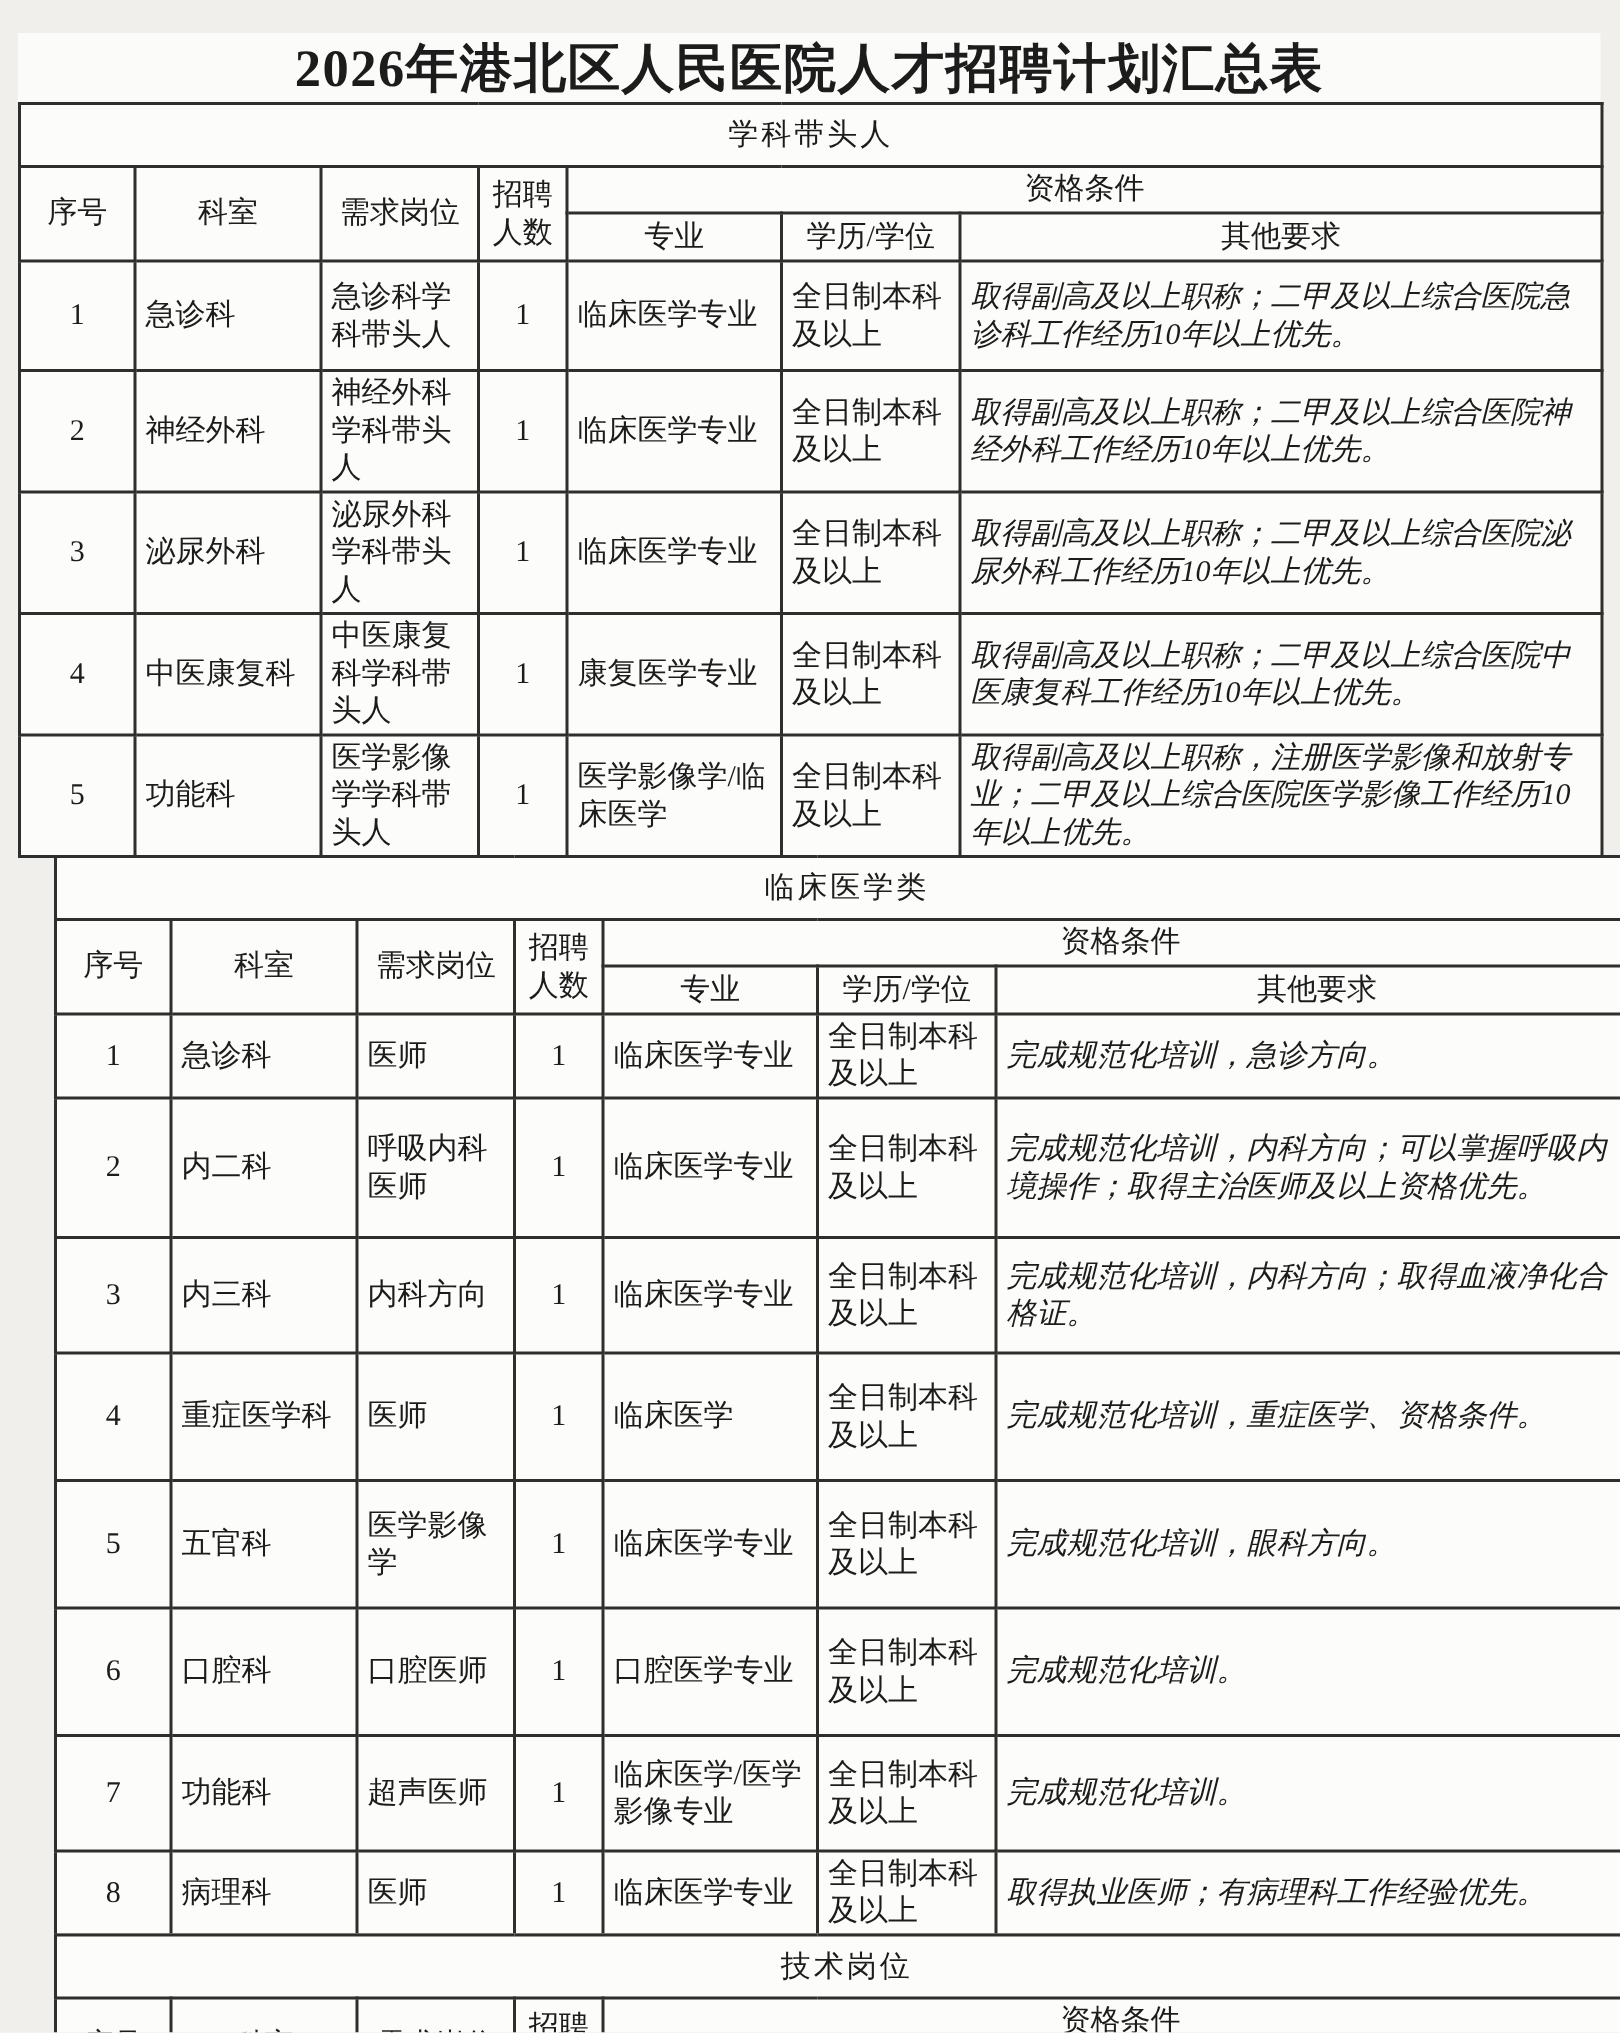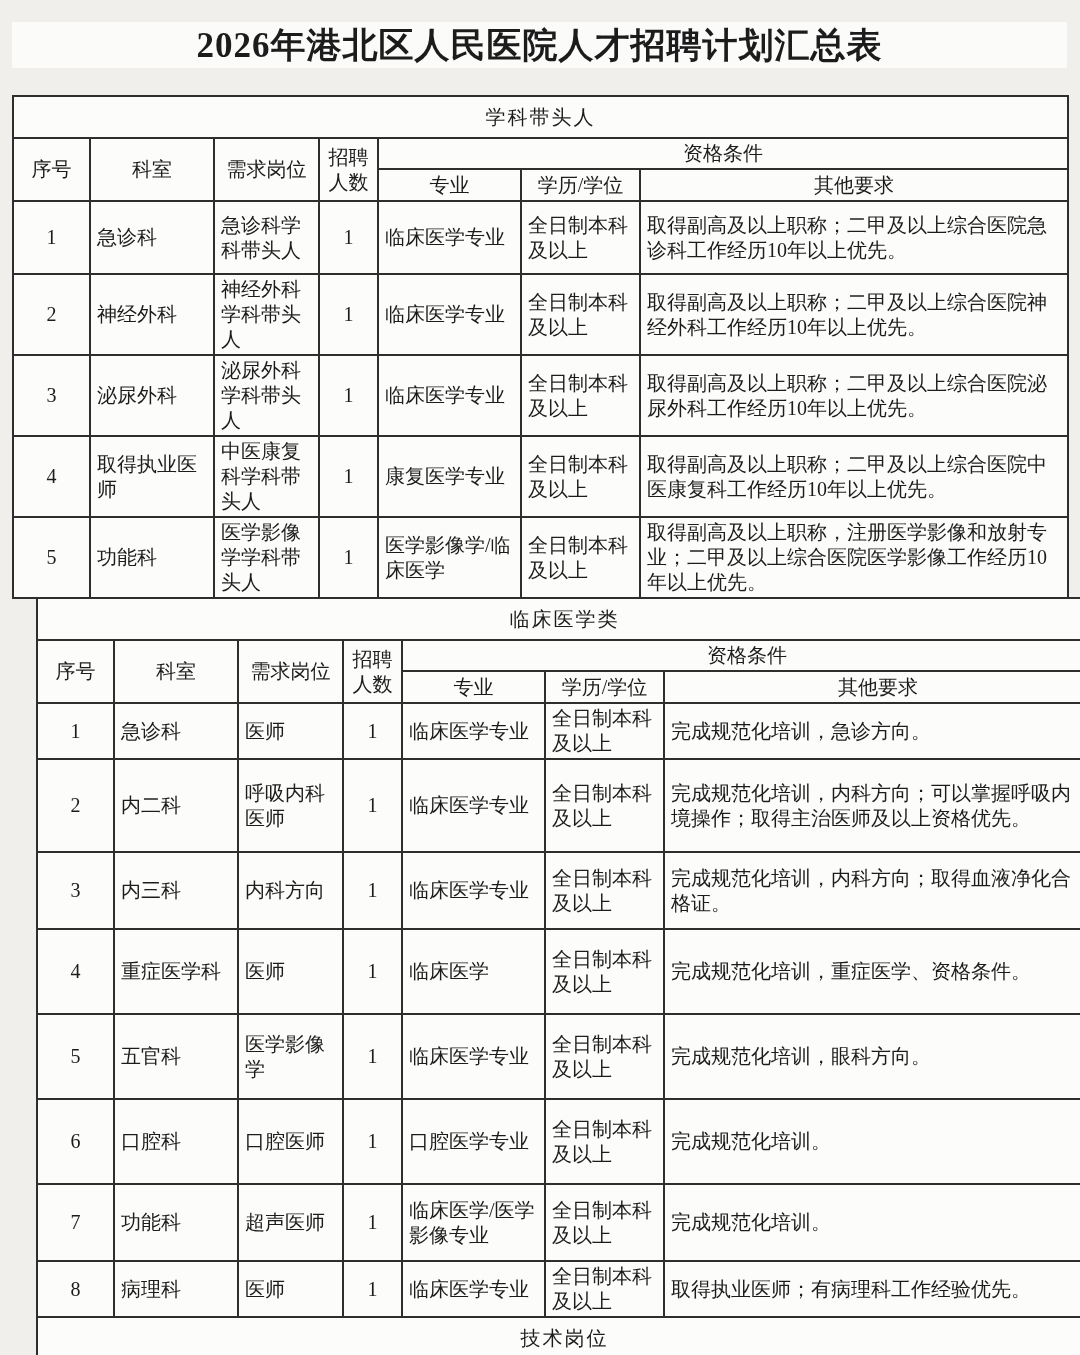--- a/index.html
+++ b/index.html
@@ -27,21 +27,20 @@
     font-weight: bold;
     line-height: 48px;
     letter-spacing: 1px;
     white-space: nowrap;
   }
   table.grid {
     width: 1055px;
     border-collapse: collapse;
     table-layout: fixed;
     background: #fcfcfb;
-    margin-top: 27px;
   }
   .section + .section table.grid { margin-top: -2px; margin-left: 24px; }
   table.grid th, table.grid td {
     border: 2px solid #2e2e2e;
     padding: 2px 6px;
     vertical-align: middle;
     font-weight: normal;
     font-size: 20px;
     line-height: 1.25;
     overflow: hidden;
@@ -51,21 +50,21 @@
     font-weight: bold;
     text-align: center;
     height: 36px;
     letter-spacing: 2px;
   }
   tr.hdr1 th { height: 22px; text-align: center; }
   tr.hdr2 th { height: 26px; }
   td.c-no, td.c-count { text-align: center; }
   td.c-dept { text-align: left; }
   td.c-pos, td.c-major, td.c-edu, td.c-other { text-align: left; }
-  td.c-other { padding-right: 8px; }
+  td.c-other { padding-right: 8px; font-style: italic; }
 
   
   table.sec0 tbody tr:nth-child(1) { height: 73px; }
   table.sec0 tbody tr:nth-child(2) { height: 78px; }
   table.sec0 tbody tr:nth-child(3) { height: 78px; }
   table.sec0 tbody tr:nth-child(4) { height: 76px; }
   table.sec0 tbody tr:nth-child(5) { height: 75px; }
 
   table.sec1 tbody tr:nth-child(1) { height: 46px; }
   table.sec1 tbody tr:nth-child(2) { height: 93px; }
@@ -136,21 +135,21 @@
     <td class="c-dept">泌尿外科</td>
     <td class="c-pos">泌尿外科学科带头人</td>
     <td class="c-count">1</td>
     <td class="c-major">临床医学专业</td>
     <td class="c-edu">全日制本科及以上</td>
     <td class="c-other">取得副高及以上职称；二甲及以上综合医院泌尿外科工作经历10年以上优先。</td>
   </tr>
 
   <tr>
     <td class="c-no">4</td>
-    <td class="c-dept">取得执业医师</td>
+    <td class="c-dept">中医康复科</td>
     <td class="c-pos">中医康复科学科带头人</td>
     <td class="c-count">1</td>
     <td class="c-major">康复医学专业</td>
     <td class="c-edu">全日制本科及以上</td>
     <td class="c-other">取得副高及以上职称；二甲及以上综合医院中医康复科工作经历10年以上优先。</td>
   </tr>
 
   <tr>
     <td class="c-no">5</td>
     <td class="c-dept">功能科</td>

